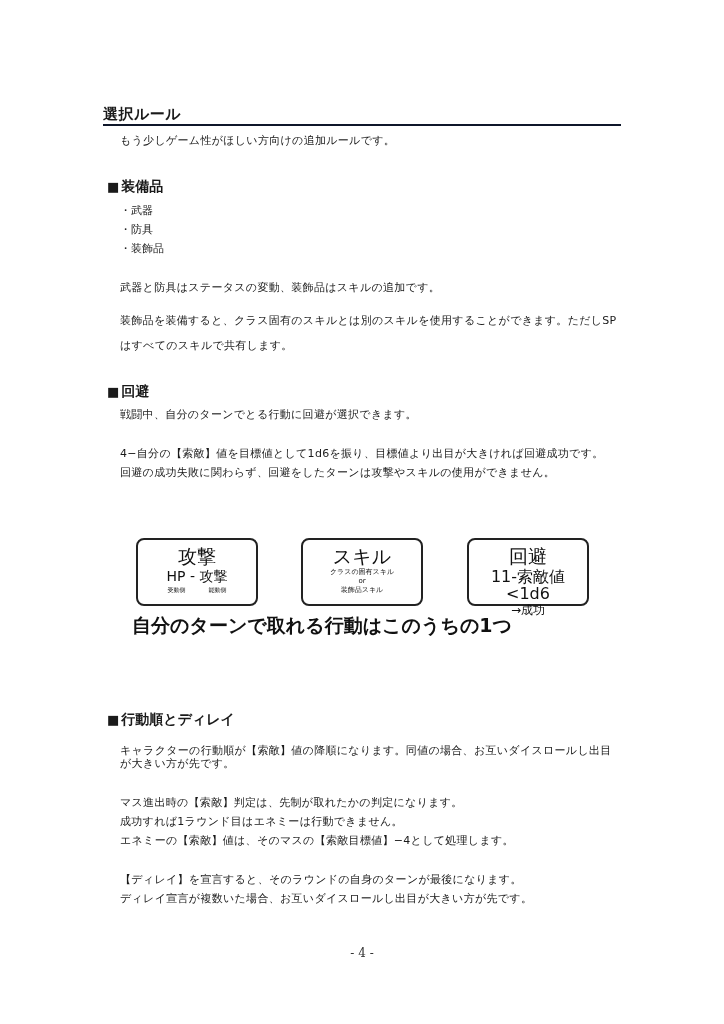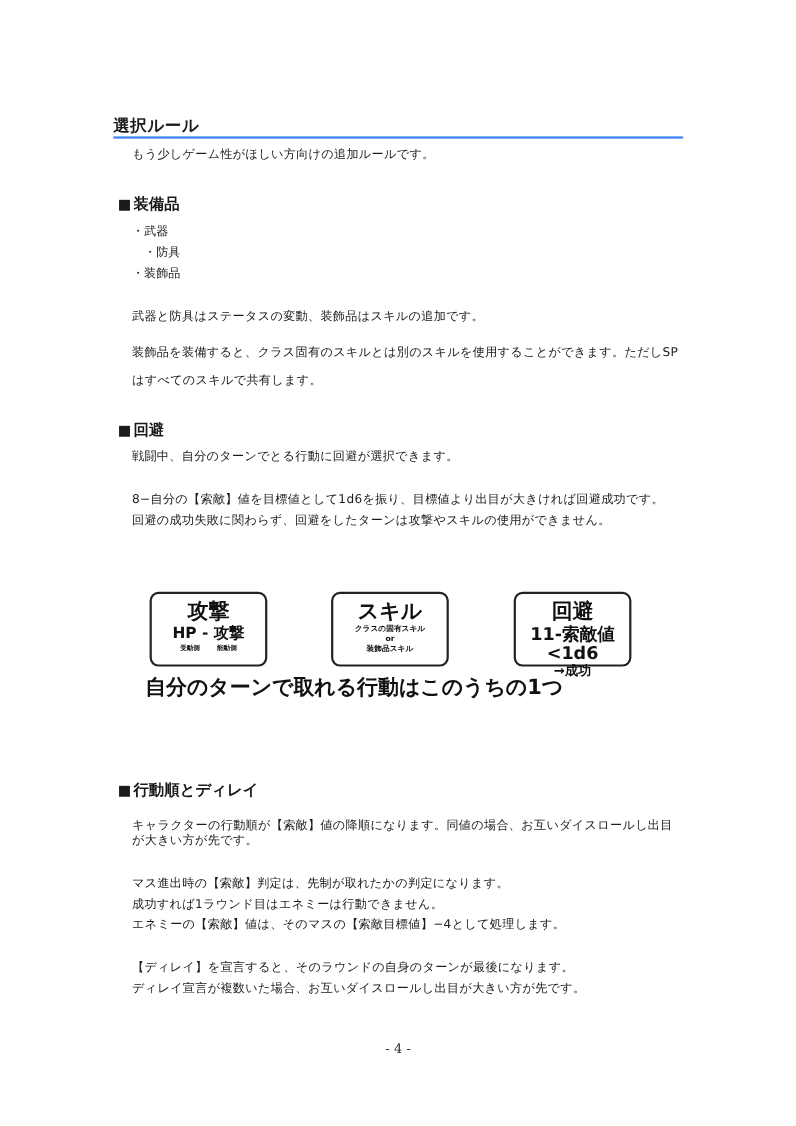--- a/index.html
+++ b/index.html
@@ -4,37 +4,37 @@
   <style>
     html, body { margin: 0; padding: 0; background: #ffffff; }
     body {
       width: 724px; height: 1024px; position: relative; overflow: hidden;
       font-family: "DejaVu Sans", "Liberation Sans", sans-serif;
       color: #1a1a1a;
     }
     .page-title {
       position: absolute; left: 103px; top: 104px; width: 518px;
       font-size: 15px; font-weight: bold; line-height: 20px;
-      border-bottom: 2px solid #3b82f6; padding-bottom: 0px;
+      border-bottom: 2px solid #0f172a; padding-bottom: 0px;
       letter-spacing: 0.5px;
     }
     .text {
       position: absolute; left: 120px; font-size: 11px; line-height: 19px;
       white-space: nowrap; letter-spacing: 0.3px;
     }
     .heading {
       position: absolute; left: 107px; font-size: 14px; font-weight: bold;
       line-height: 20px; white-space: nowrap;
     }
     .heading .sq { font-size: 13px; margin-right: 2px; }
     .bullet { position: absolute; left: 120px; font-size: 11px; line-height: 19px; text-align: right; }
     .card {
-      position: absolute; top: 538px; width: 107px; height: 68px;
+      position: absolute; top: 538px; width: 122px; height: 68px;
       border: 2px solid #222; border-radius: 8px; box-sizing: border-box;
-      text-align: center; font-weight: bold; color: #111;
+      text-align: center; font-weight: normal; color: #111;
     }
     .card-title { font-size: 19px; line-height: 24px; margin-top: 4px; }
     .card-line { font-size: 14px; line-height: 17px; }
     .card-small { font-size: 7px; line-height: 9px; }
     .card-sub { display: flex; justify-content: space-around; padding: 0 18px; font-size: 6px; line-height: 9px; }
     .caption {
       position: absolute; left: 0; width: 644px; top: 612px; text-align: center;
       font-size: 19px; font-weight: bold; line-height: 26px; color: #111;
     }
     .page-number {
@@ -45,31 +45,31 @@
 </head>
 <body>
 
 <div class="page-title">選択ルール</div>
 <div class="text" style="top:131px;">もう少しゲーム性がほしい方向けの追加ルールです。</div>
 
 <div class="heading" style="top:176px;">
   <span class="sq">■</span><span>装備品</span>
 </div>
 <div class="bullet" style="top:201px;">・武器</div>
-<div class="bullet" style="top:220px;margin-left:11px;">・防具</div>
+<div class="bullet" style="top:220px;">・防具</div>
 <div class="bullet" style="top:239px;">・装飾品</div>
 <div class="text" style="top:278px;">武器と防具はステータスの変動、装飾品はスキルの追加です。</div>
 <div class="text" style="top:300px;margin-top:11px;">装飾品を装備すると、クラス固有のスキルとは別のスキルを使用することができます。ただしSP</div>
 <div class="text" style="top:336px;">はすべてのスキルで共有します。</div>
 
 <div class="heading" style="top:381px;">
   <span class="sq">■</span><span>回避</span>
 </div>
 <div class="text" style="top:405px;">戦闘中、自分のターンでとる行動に回避が選択できます。</div>
-<div class="text" style="top:444px;">8−自分の【索敵】値を目標値として1d6を振り、目標値より出目が大きければ回避成功です。</div>
+<div class="text" style="top:444px;">4−自分の【索敵】値を目標値として1d6を振り、目標値より出目が大きければ回避成功です。</div>
 <div class="text" style="top:463px;">回避の成功失敗に関わらず、回避をしたターンは攻撃やスキルの使用ができません。</div>
 
 <div class="card" style="left:136px;">
   <div class="card-title">攻撃</div>
   <div class="card-line">HP - 攻撃</div>
   <div class="card-sub">
     <span>受動側</span>
     <span>能動側</span>
   </div>
 </div>

